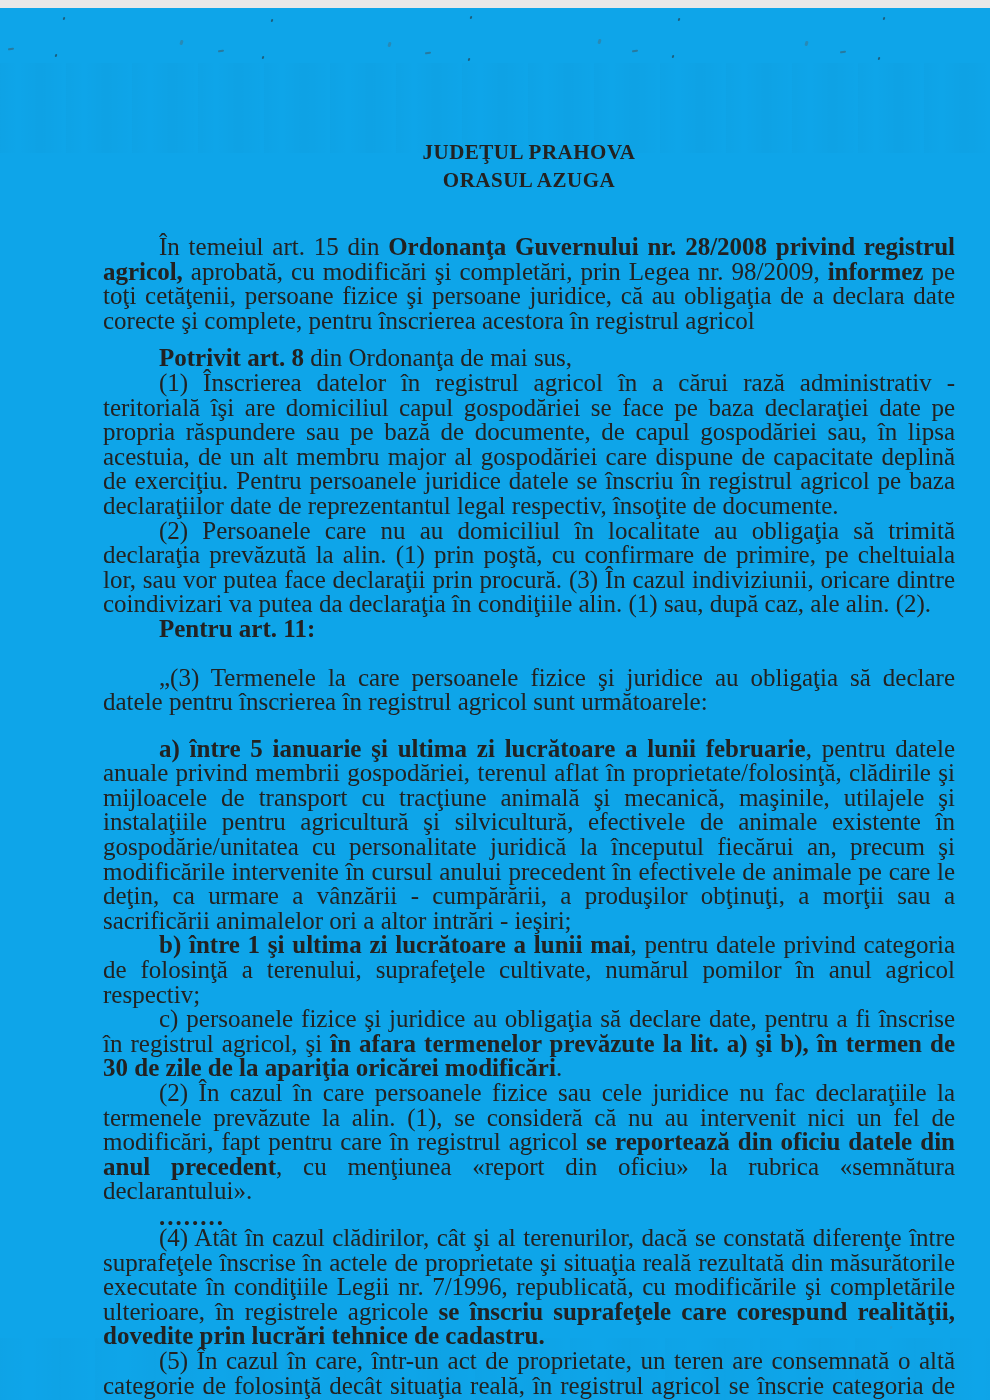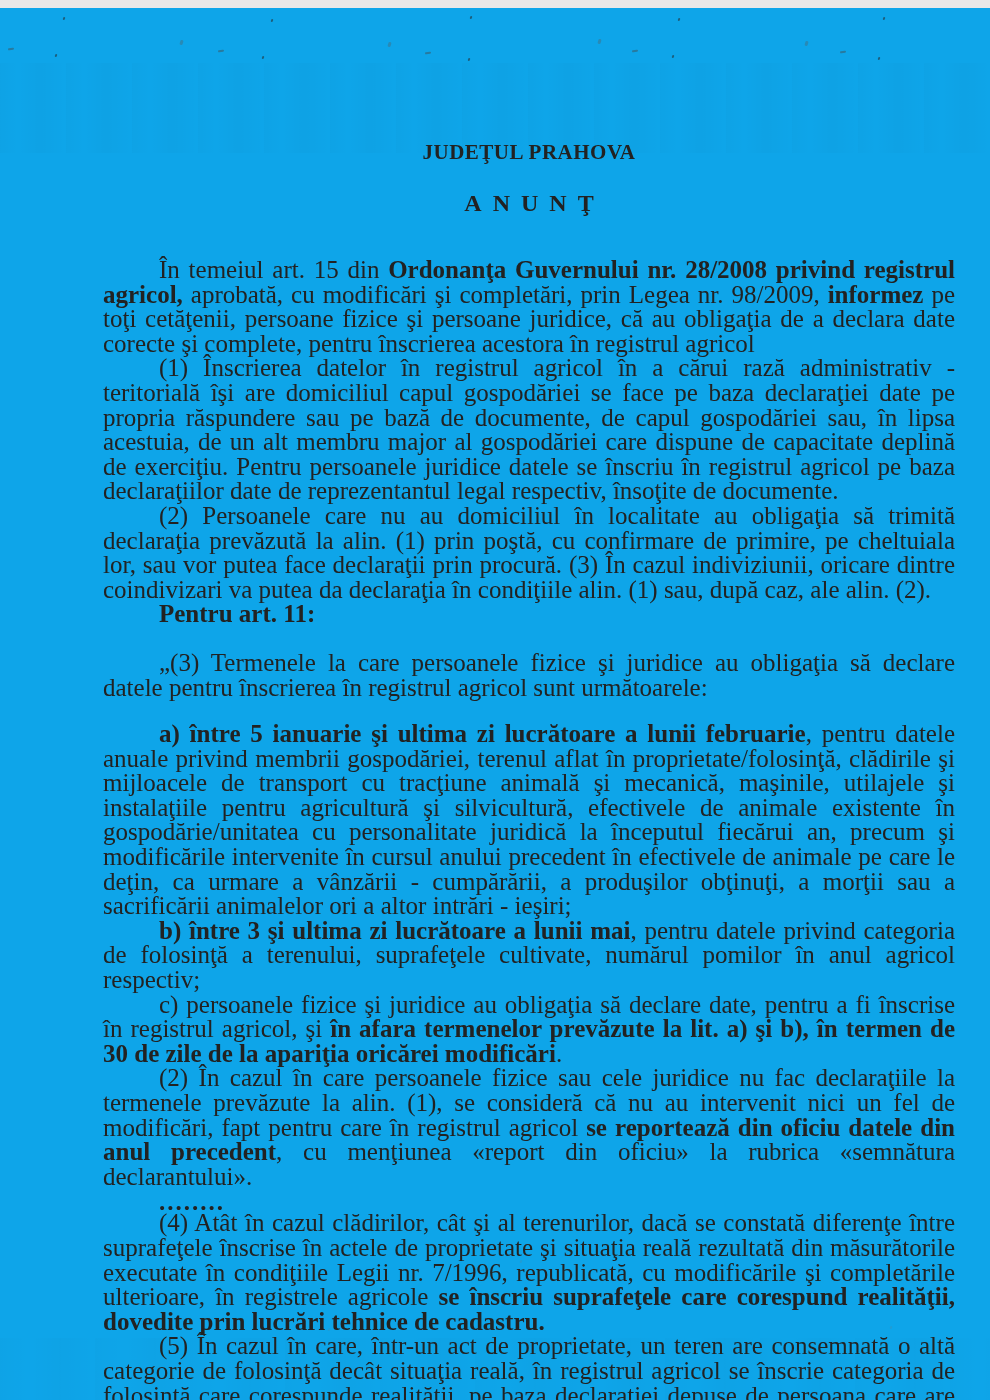--- a/index.html
+++ b/index.html
@@ -85,33 +85,34 @@
     <div class="speck tiny faint" style="left:328px; top:1320px;"></div>
 
     <div class="speck tiny faint" style="left:890px; top:1318px;"></div>
     <div class="speck tiny faint" style="left:520px; top:1252px;"></div>
   </div>
 
   <div class="content">
 
     <header class="doc-header">
       <div>JUDEŢUL PRAHOVA</div>
+      <div>ORASUL AZUGA</div>
     </header>
 
-    <div class="doc-title">ANUNŢ</div>
 
     <main class="doc-body">
 
     <p class="para"><span>În temeiul art. 15 din </span><span class="b">Ordonanţa Guvernului nr. 28/2008 privind registrul agricol,</span><span> aprobată, cu modificări şi completări, prin Legea nr. 98/2009, </span><span class="b">informez</span><span> pe toţi cetăţenii, persoane fizice şi persoane juridice, că au obligaţia de a declara date corecte şi complete, pentru înscrierea acestora în registrul agricol</span></p>
+        <p class="para gap-sm"><span class="b">Potrivit art. 8</span><span> din Ordonanţa de mai sus,</span></p>
         <p class="para"><span>(1) Înscrierea datelor în registrul agricol în a cărui rază administrativ - teritorială îşi are domiciliul capul gospodăriei se face pe baza declaraţiei date pe propria răspundere sau pe bază de documente, de capul gospodăriei sau, în lipsa acestuia, de un alt membru major al gospodăriei care dispune de capacitate deplină de exerciţiu. Pentru persoanele juridice datele se înscriu în registrul agricol pe baza declaraţiilor date de reprezentantul legal respectiv, însoţite de documente.</span></p>
         <p class="para"><span>(2) Persoanele care nu au domiciliul în localitate au obligaţia să trimită declaraţia prevăzută la alin. (1) prin poştă, cu confirmare de primire, pe cheltuiala lor, sau vor putea face declaraţii prin procură. (3) În cazul indiviziunii, oricare dintre coindivizari va putea da declaraţia în condiţiile alin. (1) sau, după caz, ale alin. (2).</span></p>
         <p class="para"><span class="b">Pentru art. 11:</span></p>
         <p class="para gap-lg"><span>„(3) Termenele la care persoanele fizice şi juridice au obligaţia să declare datele pentru înscrierea în registrul agricol sunt următoarele:</span></p>
         <p class="para gap-md"><span class="b">a) între 5 ianuarie şi ultima zi lucrătoare a lunii februarie</span><span>, pentru datele anuale privind membrii gospodăriei, terenul aflat în proprietate/folosinţă, clădirile şi mijloacele de transport cu tracţiune animală şi mecanică, maşinile, utilajele şi instalaţiile pentru agricultură şi silvicultură, efectivele de animale existente în gospodărie/unitatea cu personalitate juridică la începutul fiecărui an, precum şi modificările intervenite în cursul anului precedent în efectivele de animale pe care le deţin, ca urmare a vânzării - cumpărării, a produşilor obţinuţi, a morţii sau a sacrificării animalelor ori a altor intrări - ieşiri;</span></p>
-        <p class="para"><span class="b">b) între 3 şi ultima zi lucrătoare a lunii mai</span><span>, pentru datele privind categoria de folosinţă a terenului, suprafeţele cultivate, numărul pomilor în anul agricol respectiv;</span></p>
+        <p class="para"><span class="b">b) între 1 şi ultima zi lucrătoare a lunii mai</span><span>, pentru datele privind categoria de folosinţă a terenului, suprafeţele cultivate, numărul pomilor în anul agricol respectiv;</span></p>
         <p class="para"><span>c) persoanele fizice şi juridice au obligaţia să declare date, pentru a fi înscrise în registrul agricol, şi </span><span class="b">în afara termenelor prevăzute la lit. a) şi b), în termen de 30 de zile de la apariţia oricărei modificări</span><span>.</span></p>
         <p class="para"><span>(2) În cazul în care persoanele fizice sau cele juridice nu fac declaraţiile la termenele prevăzute la alin. (1), se consideră că nu au intervenit nici un fel de modificări, fapt pentru care în registrul agricol </span><span class="b">se reportează din oficiu datele din anul precedent</span><span>, cu menţiunea «report din oficiu» la rubrica «semnătura declarantului».</span></p>
         <p class="para dots"><span>........</span></p>
         <p class="para"><span>(4) Atât în cazul clădirilor, cât şi al terenurilor, dacă se constată diferenţe între suprafeţele înscrise în actele de proprietate şi situaţia reală rezultată din măsurătorile executate în condiţiile </span><span class="u">Legii nr. 7/1996</span><span>, republicată, cu modificările şi completările ulterioare, în registrele agricole </span><span class="b">se înscriu suprafeţele care corespund realităţii, dovedite prin lucrări tehnice de cadastru.</span></p>
         <p class="para justify-last"><span>(5) În cazul în care, într-un act de proprietate, un teren are consemnată o altă categorie de folosinţă decât situaţia reală, în registrul agricol se înscrie categoria de folosinţă care corespunde realităţii, pe baza declaraţiei depuse de persoana care are această obligaţie, potrivit prezentei ordonanţe. În mod similar se procedează şi în cazul în care, într-un act de proprietate, un teren este consemnat că figurează în</span></p>
       </main>
 
   </div>
 </div>
 

